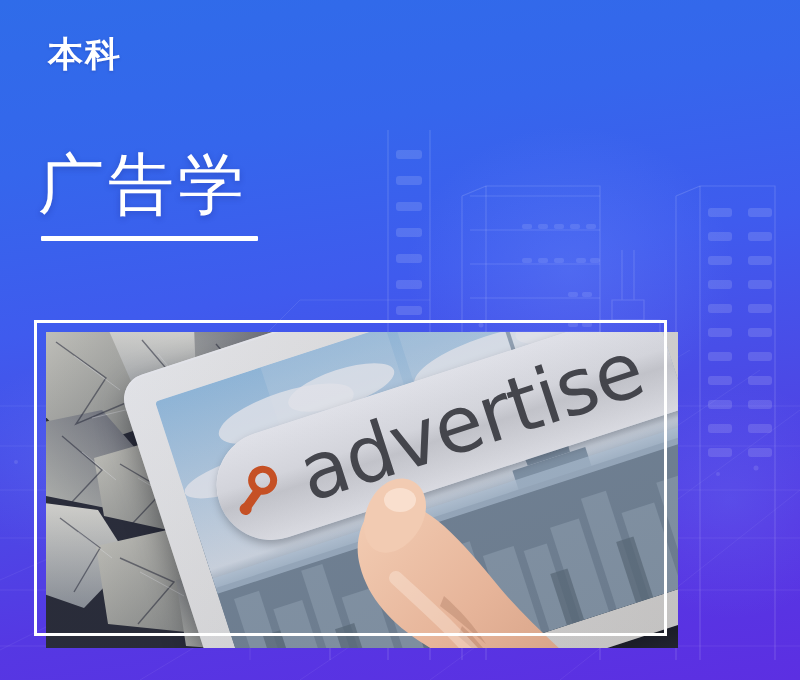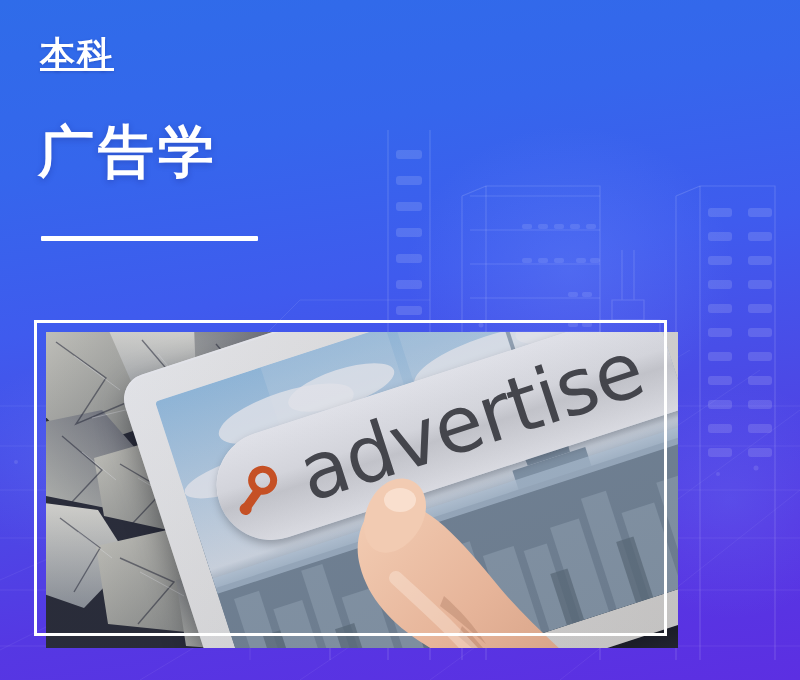--- a/index.html
+++ b/index.html
@@ -24,30 +24,29 @@
   .glow{position:absolute;border-radius:50%;pointer-events:none;}
   .glow-a{width:340px;height:300px;left:400px;top:120px;
     background:radial-gradient(ellipse at center,rgba(130,165,255,.22),rgba(130,165,255,0) 68%);}
   .glow-b{width:260px;height:240px;left:600px;top:380px;
     background:radial-gradient(ellipse at center,rgba(120,150,255,.18),rgba(120,150,255,0) 70%);}
   .glow-c{width:220px;height:200px;left:-40px;top:360px;
     background:radial-gradient(ellipse at center,rgba(120,150,255,.16),rgba(120,150,255,0) 70%);}
 
   
   .eyebrow{
-    position:absolute;left:40px;top:36px;
+    position:absolute;left:48px;top:36px;
     color:#ffffff;font-size:35px;line-height:1;
     font-weight:700;letter-spacing:2px;
     text-shadow:0 1px 3px rgba(20,30,110,.25);
-    text-decoration:underline;
   }
   .title{
-    position:absolute;left:38px;top:124px;
-    color:#ffffff;font-size:56px;line-height:1;
-    font-weight:700;letter-spacing:4px;
+    position:absolute;left:38px;top:151px;
+    color:#ffffff;font-size:66px;line-height:1;
+    font-weight:400;letter-spacing:4px;
     text-shadow:0 2px 6px rgba(20,30,110,.28);
   }
   .rule{
     position:absolute;left:41px;top:236px;
     width:217px;height:5px;background:#ffffff;border-radius:1px;
   }
   .subtitle{
     position:absolute;left:38px;top:246px;
     font-size:47px;line-height:1;font-weight:800;
     letter-spacing:5px;

